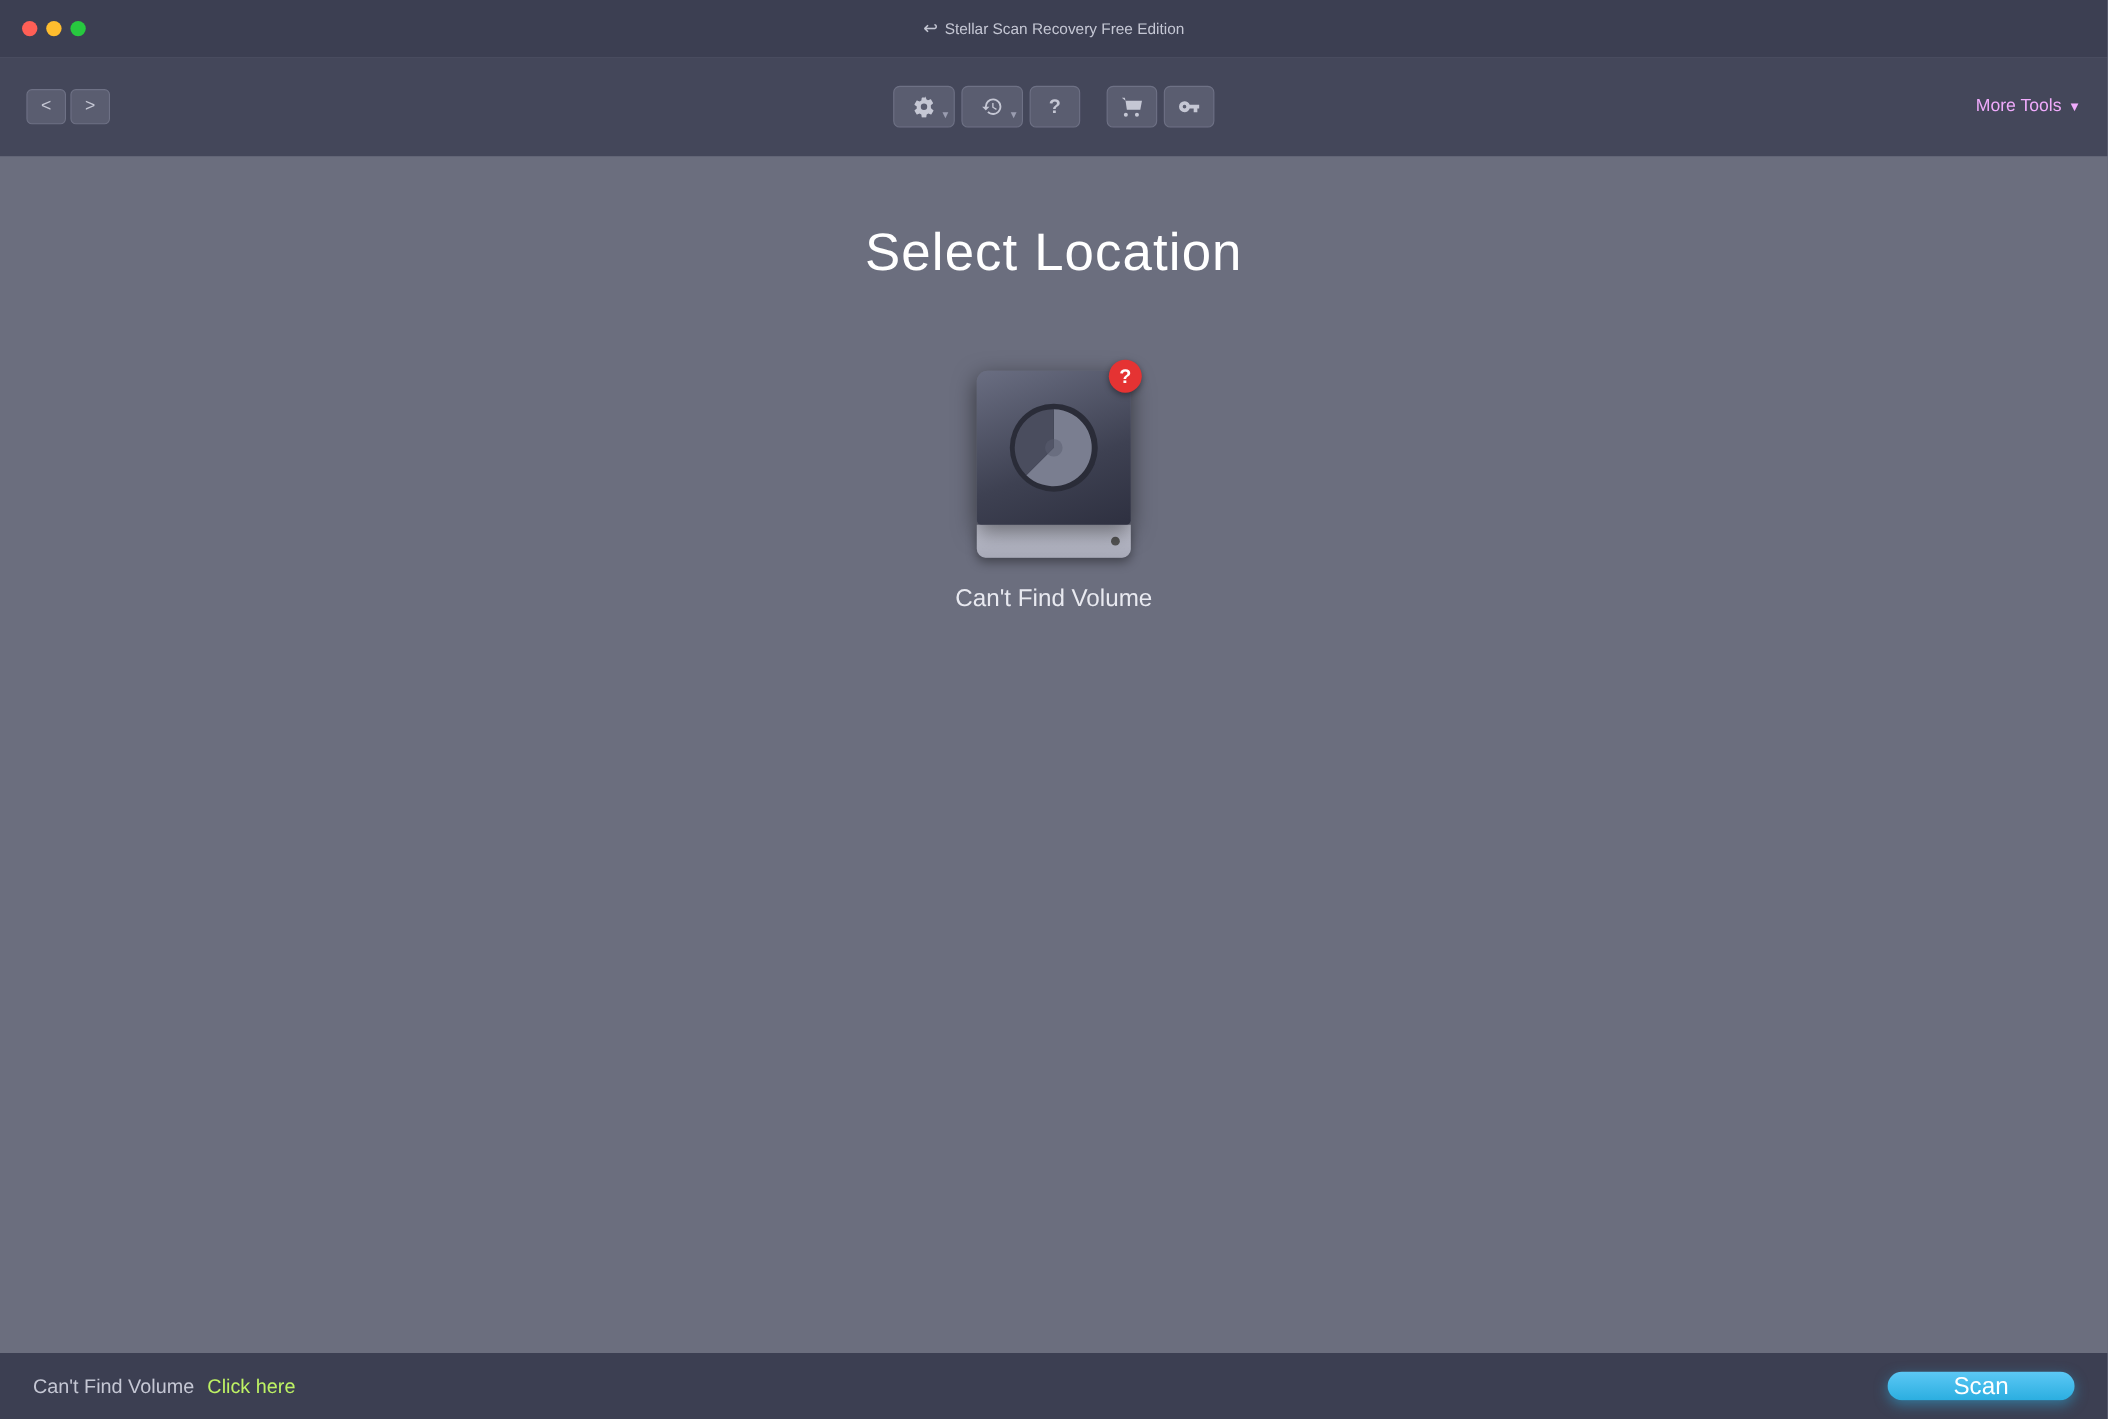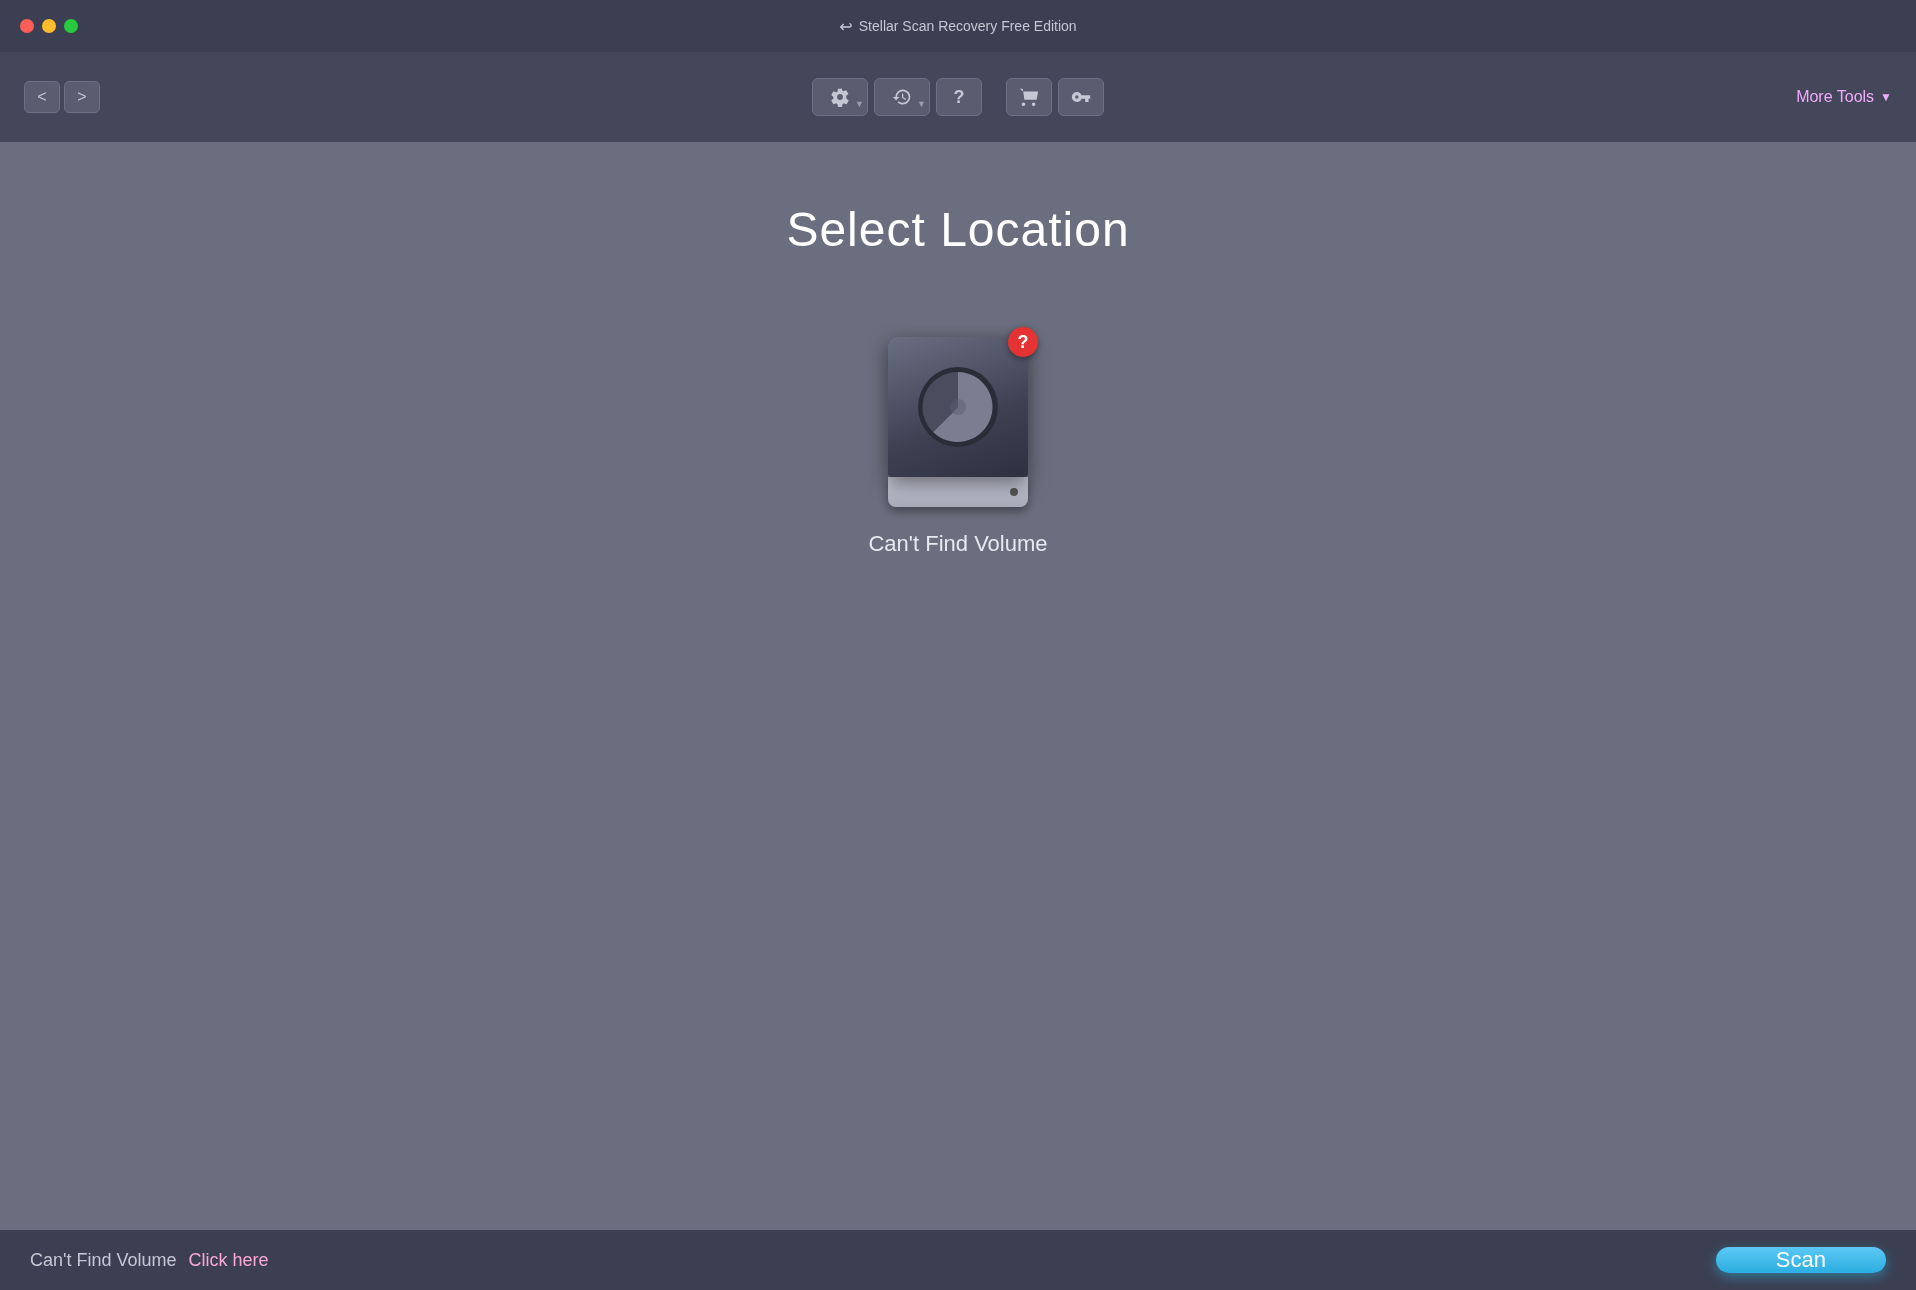--- a/index.html
+++ b/index.html
@@ -263,21 +263,21 @@
 
     .bottom-status {
       display: flex;
       align-items: center;
       gap: 12px;
       color: #c5c7d4;
       font-size: 18px;
     }
 
     .click-here-link {
-      color: #f9a8d4;
+      color: #bef264;
       cursor: pointer;
       text-decoration: none;
       font-size: 18px;
     }
 
     .scan-btn {
       background: linear-gradient(180deg, #5cc8f5 0%, #2baee0 100%);
       color: white;
       border: none;
       border-radius: 30px;

